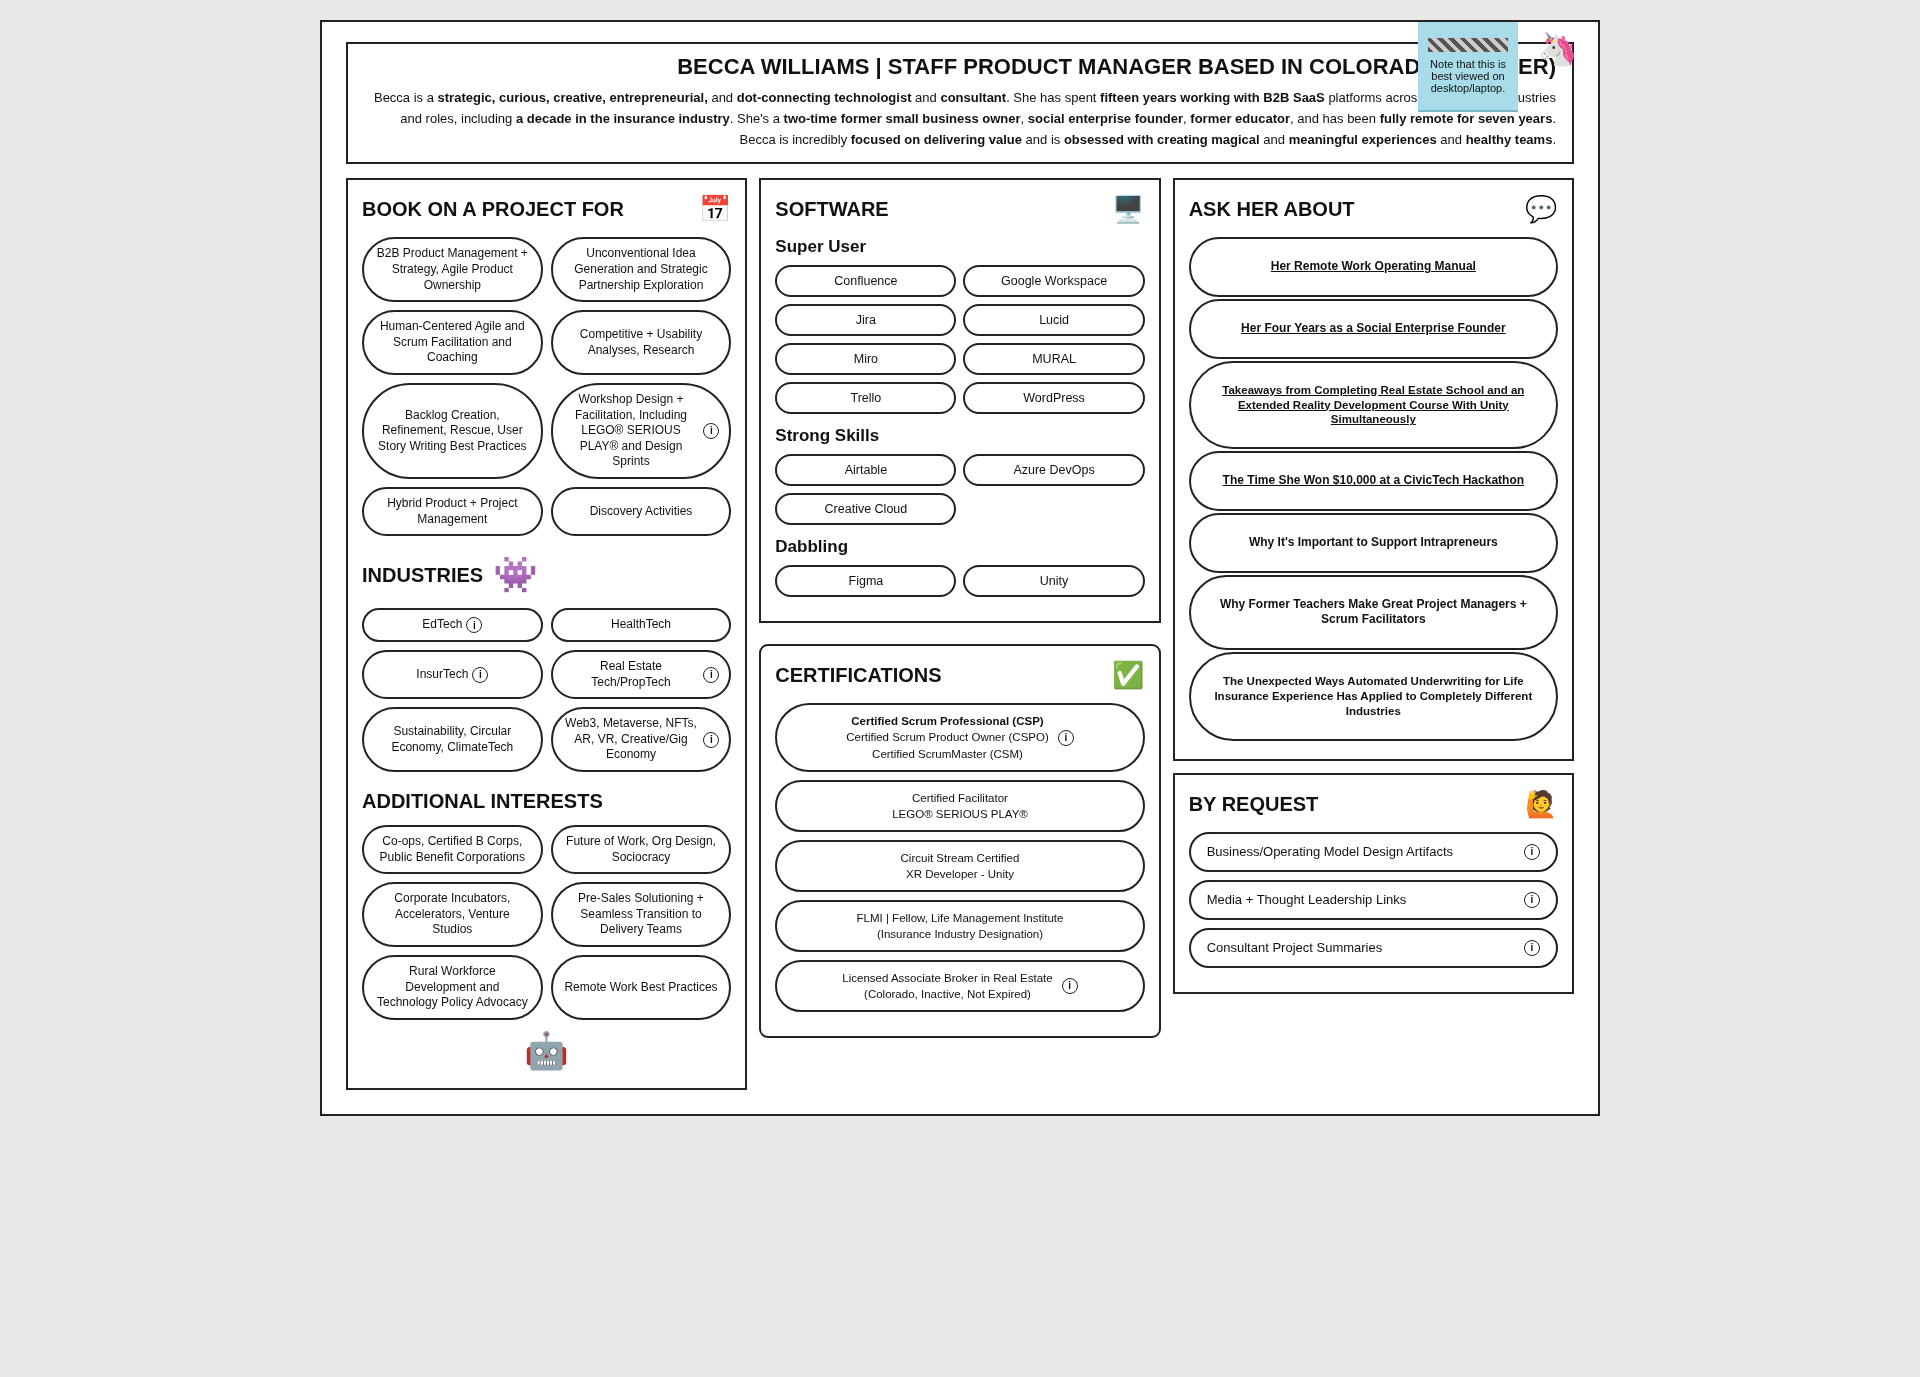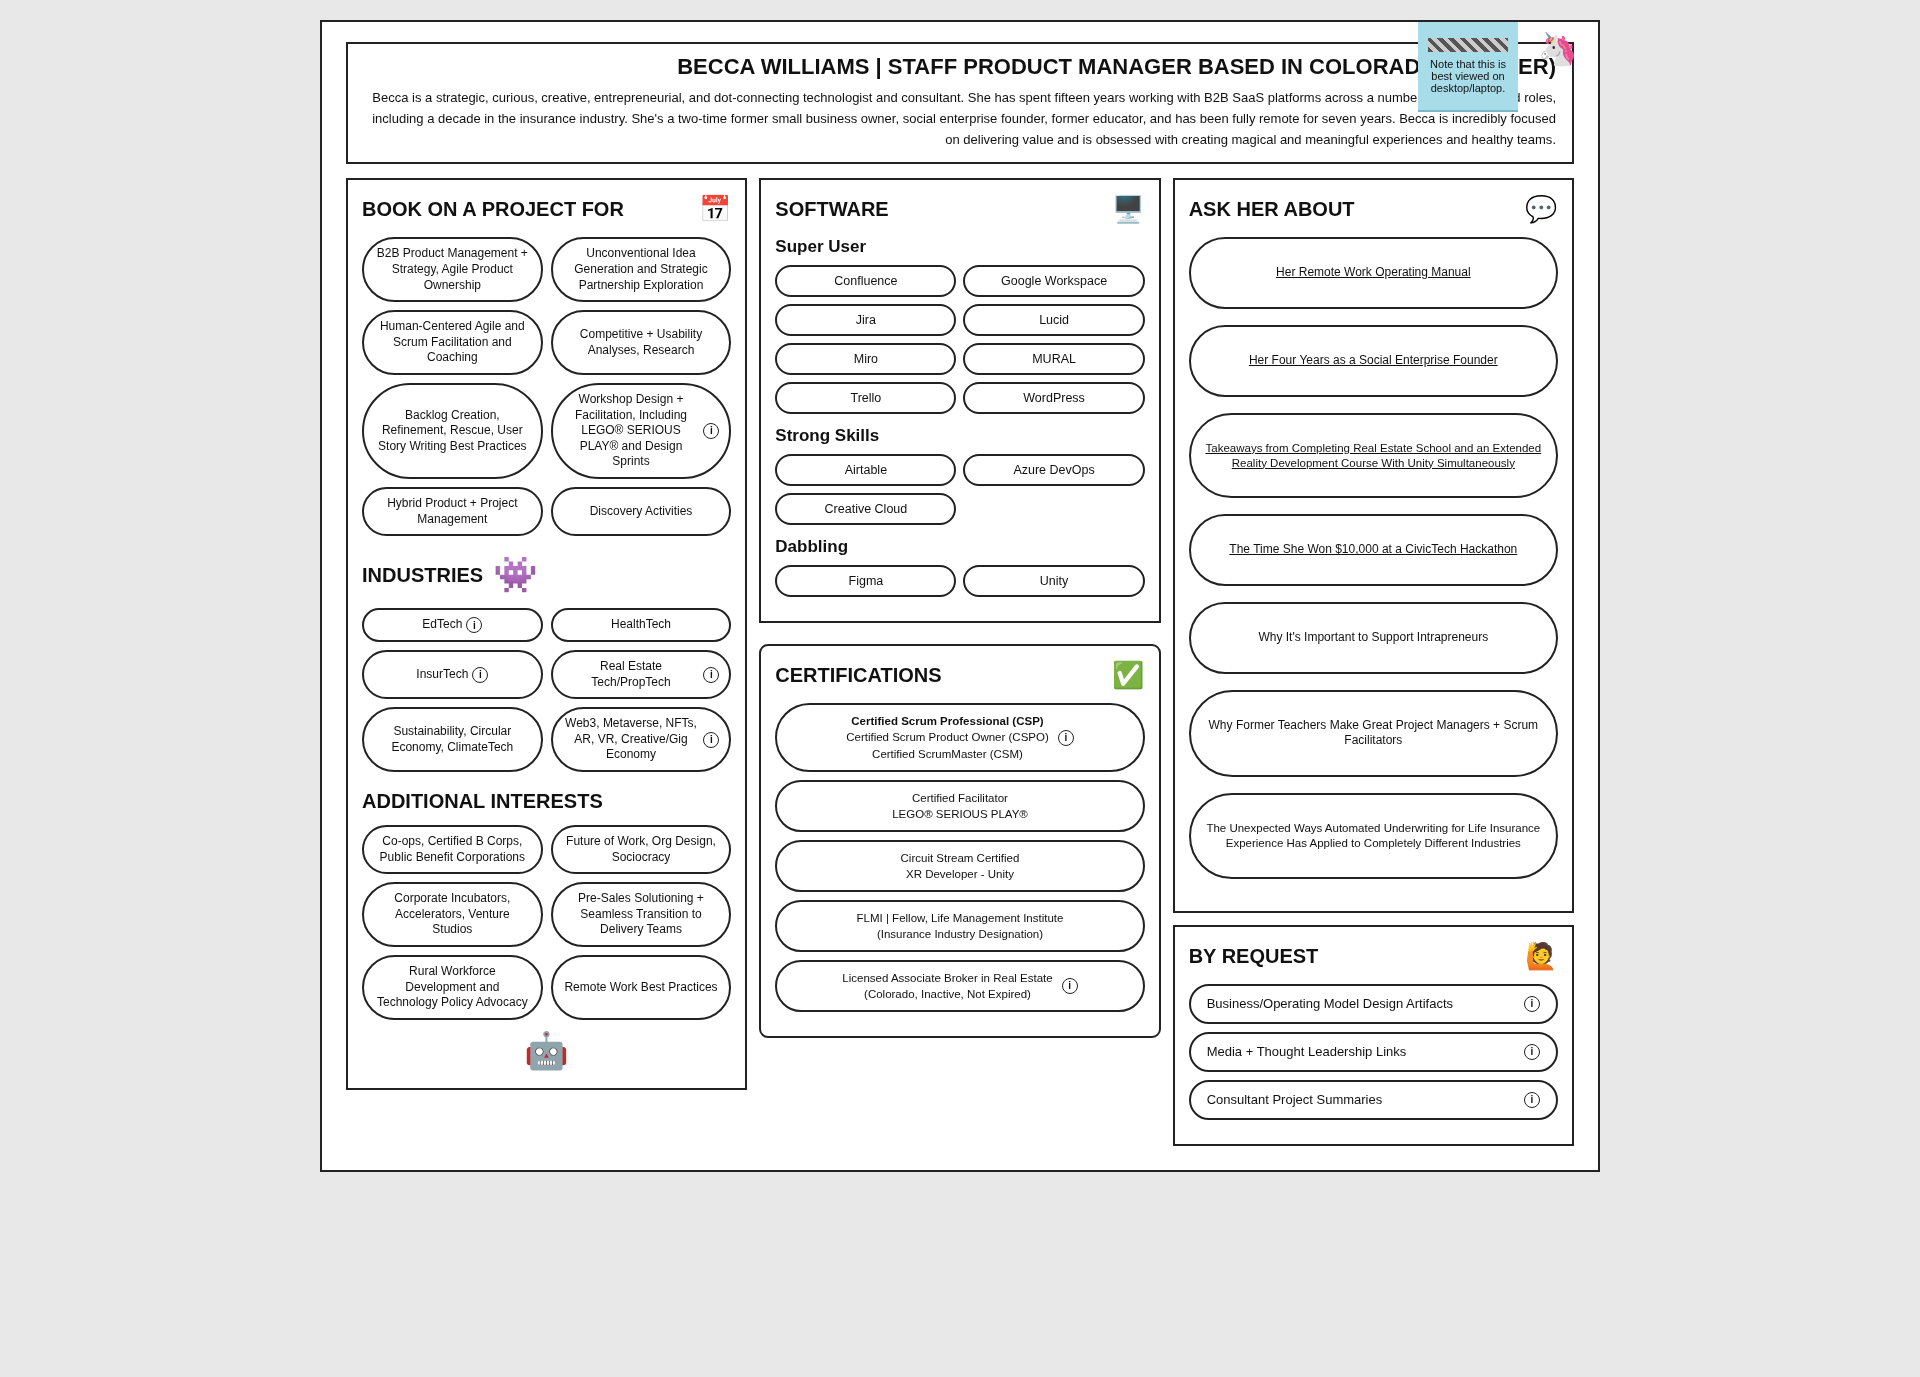--- a/index.html
+++ b/index.html
@@ -62,21 +62,21 @@
     .page-title {
       font-size: 22px;
       font-weight: 900;
       text-transform: uppercase;
       margin-bottom: 8px;
     }
     .page-bio {
       font-size: 13px;
       line-height: 1.6;
     }
-    .page-bio b { font-weight: 400; }
+    .page-bio b { font-weight: 700; }
 
     
     .main-grid {
       display: grid;
       grid-template-columns: 1fr 1fr 1fr;
       gap: 12px;
       align-items: start;
     }
 
     
@@ -166,29 +166,30 @@
       display: flex;
       align-items: center;
       justify-content: center;
       gap: 1px;
     }
 
     
     .ask-pill {
       border: 2px solid #222;
       border-radius: 50px;
-      padding: 26px 14px;
+      padding: 20px 14px;
       text-align: center;
       font-size: 12px;
       line-height: 1.3;
-      margin-bottom: 16px;
+      margin-bottom: 2px;
       background: #fff;
       display: flex;
       align-items: center;
       justify-content: center;
+      font-weight: bold;
     }
     .ask-pill a, .ask-pill {
       text-decoration: underline;
       cursor: pointer;
     }
     .ask-pill-plain {
       text-decoration: none !important;
     }
 
     

